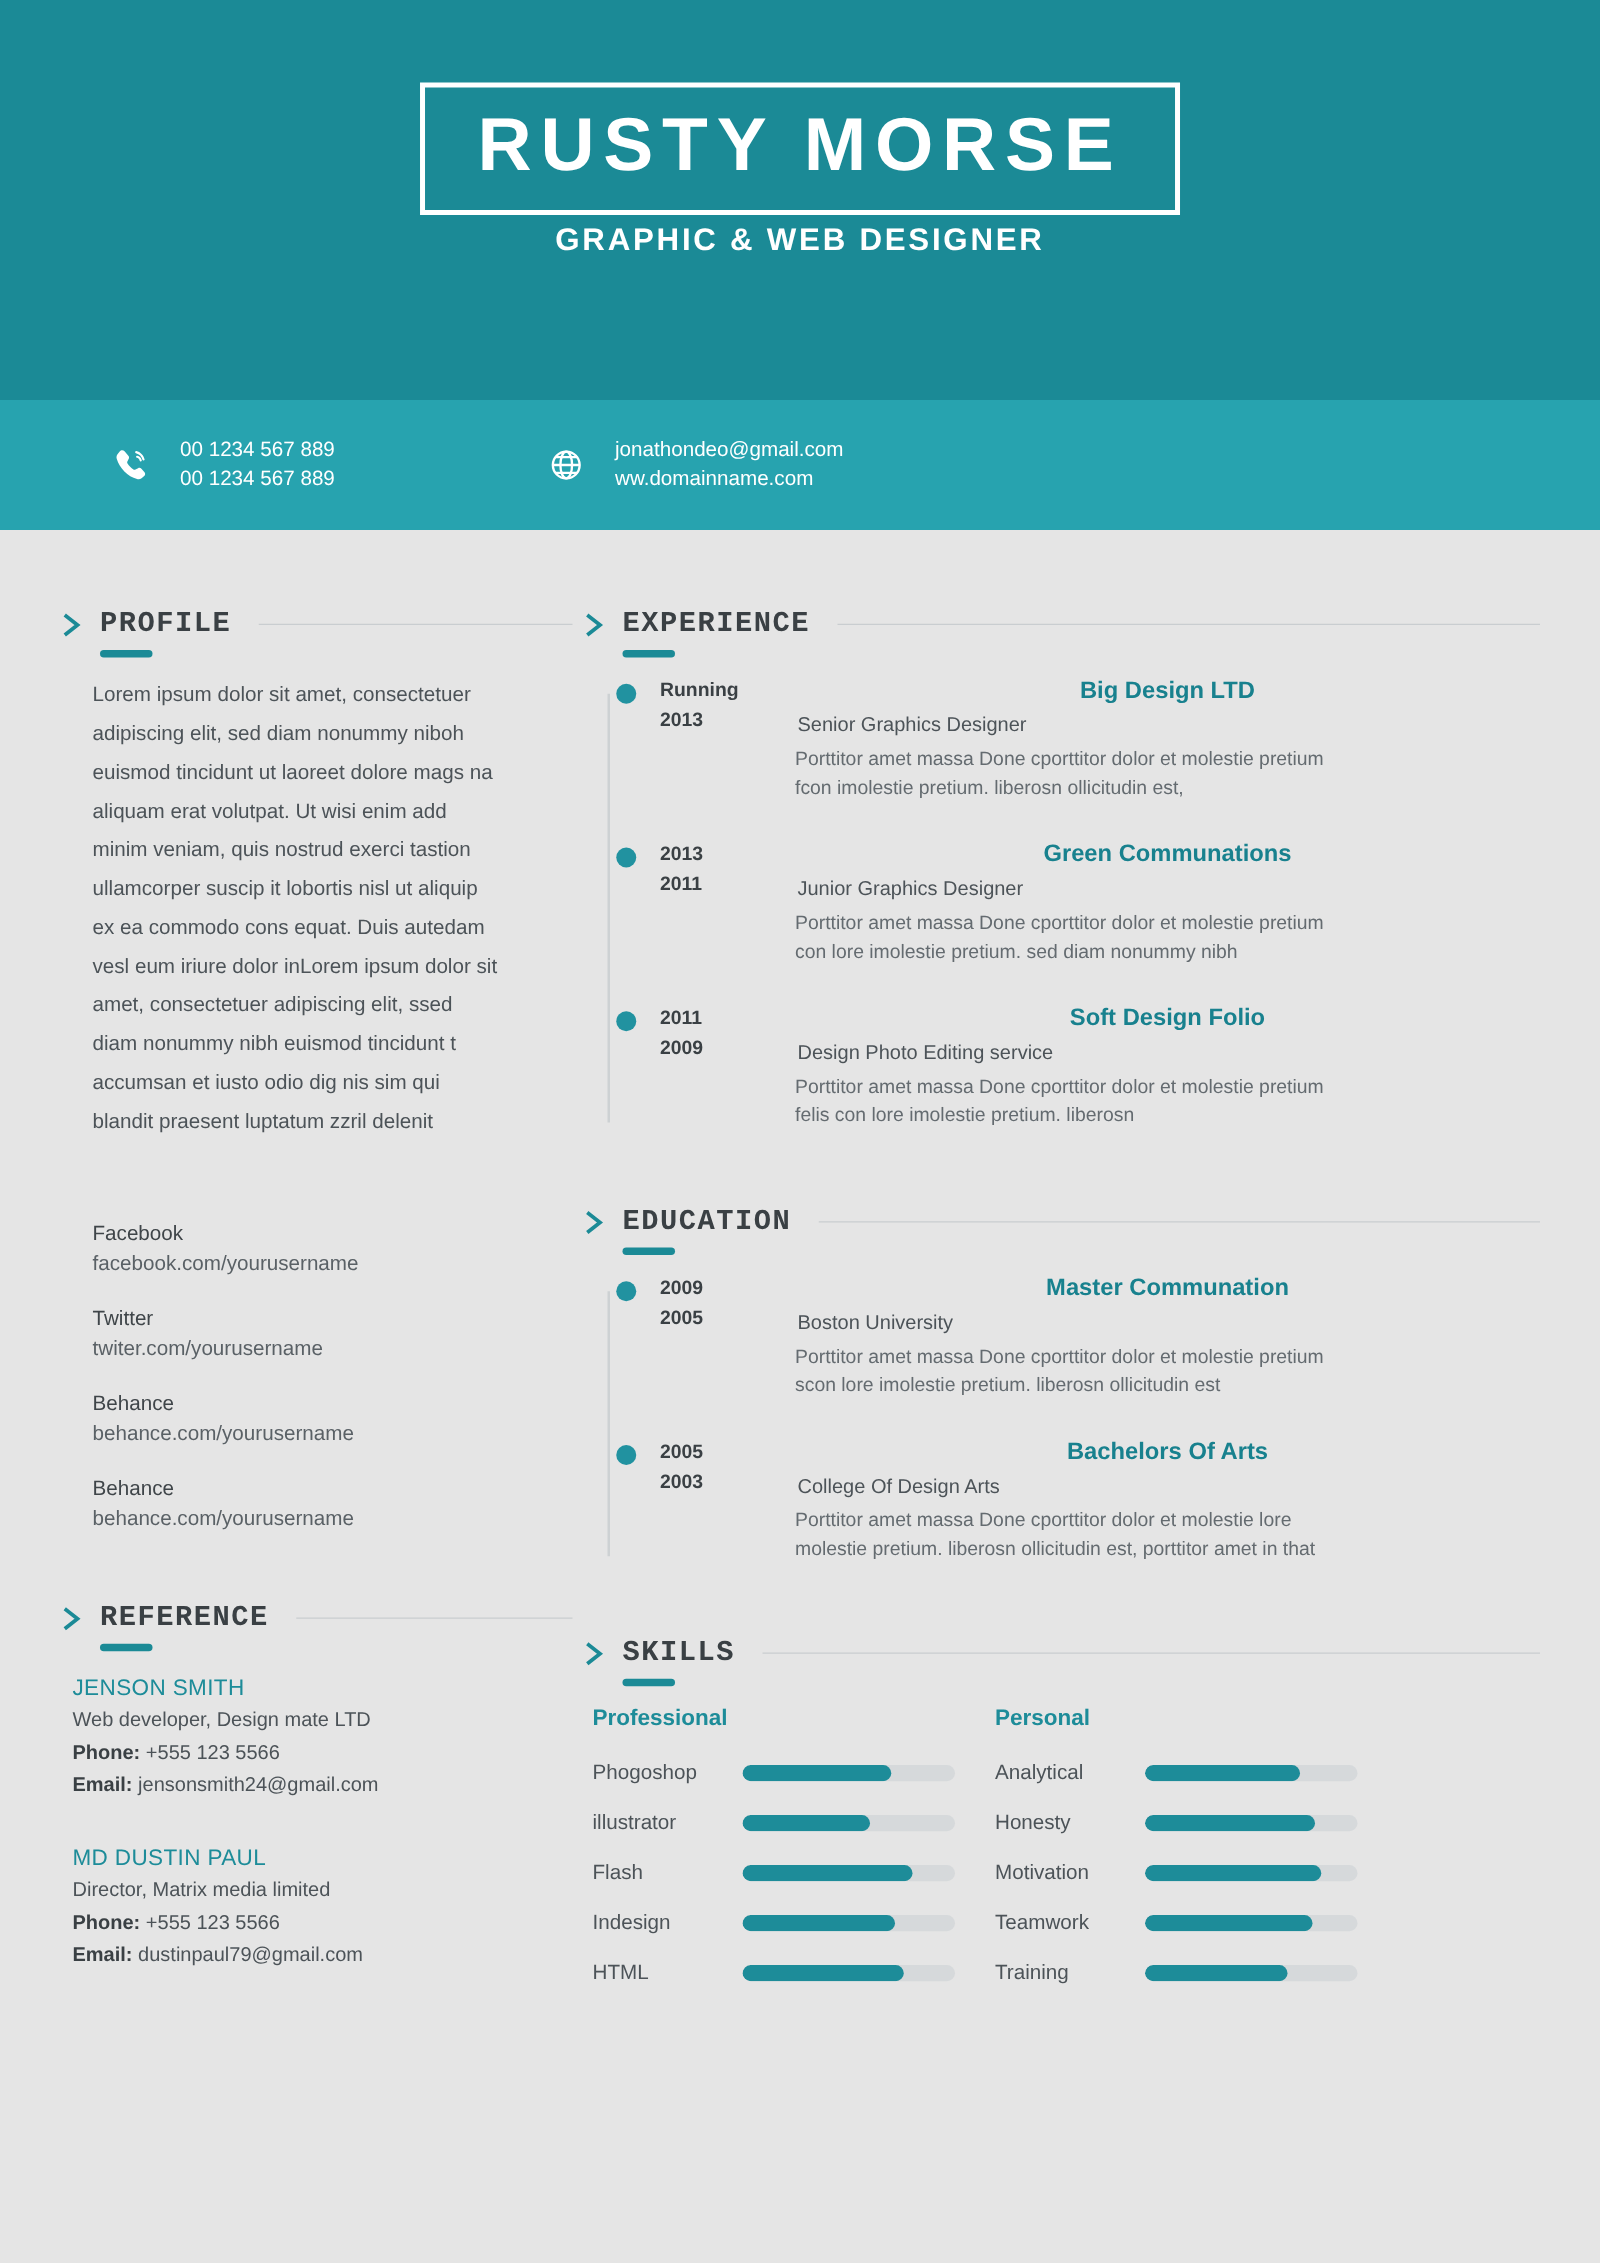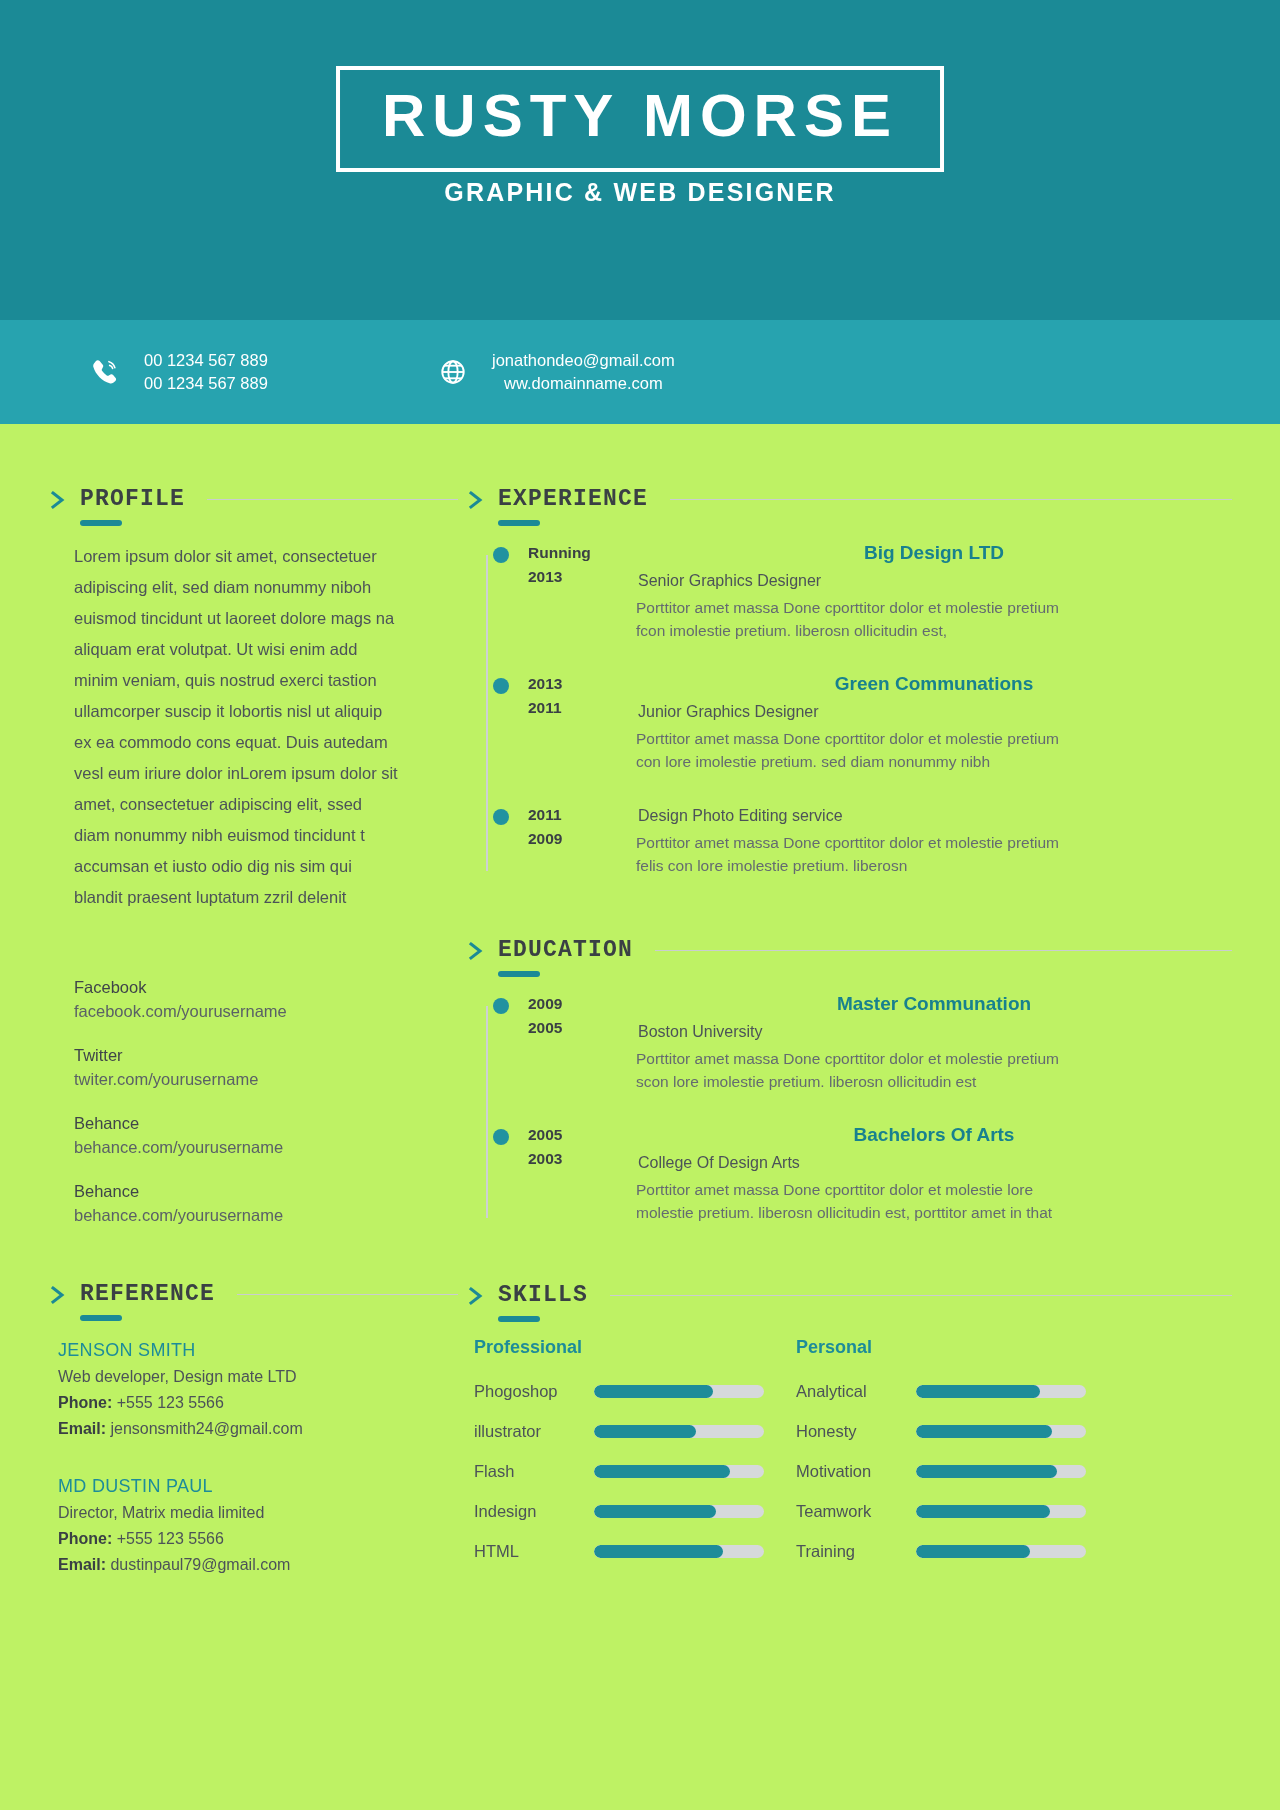--- a/index.html
+++ b/index.html
@@ -6,21 +6,21 @@
   html, body {
     width: 1280px;
     height: 1810px;
     background: #ffffff;
     font-family: "Liberation Sans", sans-serif;
   }
   .page {
     position: relative;
     width: 1280px;
     height: 1810px;
-    background: #bef264;
+    background: #e5e5e5;
     overflow: hidden;
   }
 
   
   .header {
     width: 100%;
     height: 320px;
     background: #1b8a96;
     position: relative;
   }
@@ -74,21 +74,20 @@
     justify-content: center;
     color: #ffffff;
     flex: none;
   }
   .contact-item .ci-lines {
     margin-left: 18px;
     color: #ffffff;
     font-size: 16.5px;
     line-height: 23px;
     white-space: nowrap;
-    text-align: center;
   }
   .ci-phone { width: 348px; }
   .ci-web   { width: 348px; }
   .ci-addr  { width: 330px; }
 
   
   .body-wrap {
     display: flex;
     padding: 0;
   }
@@ -479,20 +478,21 @@
             </div>
           </div>
 
           <div class="tl-item">
             <span class="tl-dot"></span>
             <div class="tl-dates">
               <div>2011</div>
               <div>2009</div>
             </div>
             <div class="tl-body">
+              <div class="tl-org">Soft Design Folio</div>
               <div class="tl-role">Design Photo Editing service</div>
               <div class="tl-desc">Porttitor amet massa Done cporttitor dolor et molestie pretium felis con lore imolestie pretium. liberosn</div>
             </div>
           </div>
         </div>
       </div>
 
       <div style="margin-top:62px">
         <div class="sec-head">
           <span class="chev">

